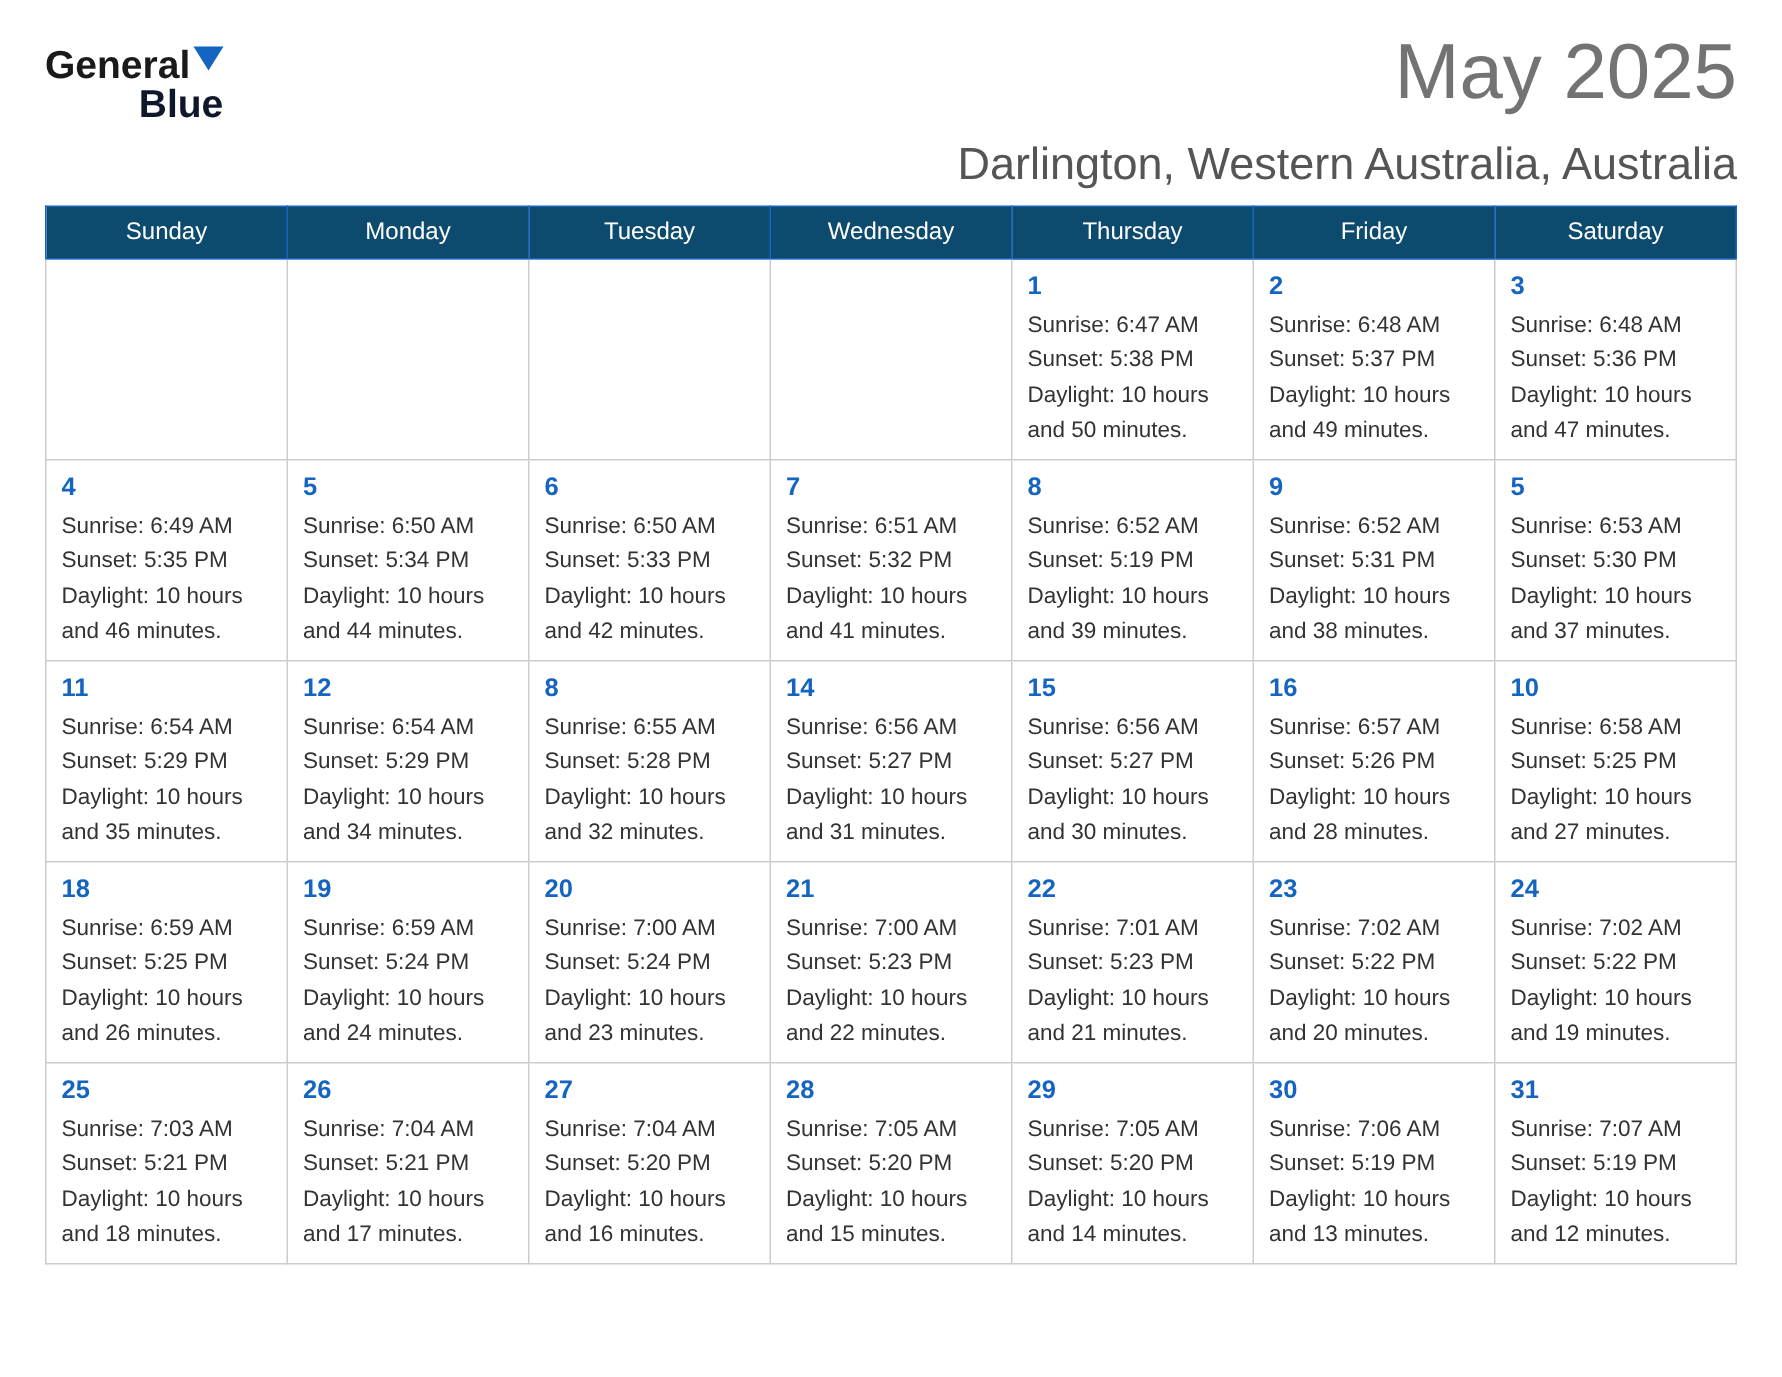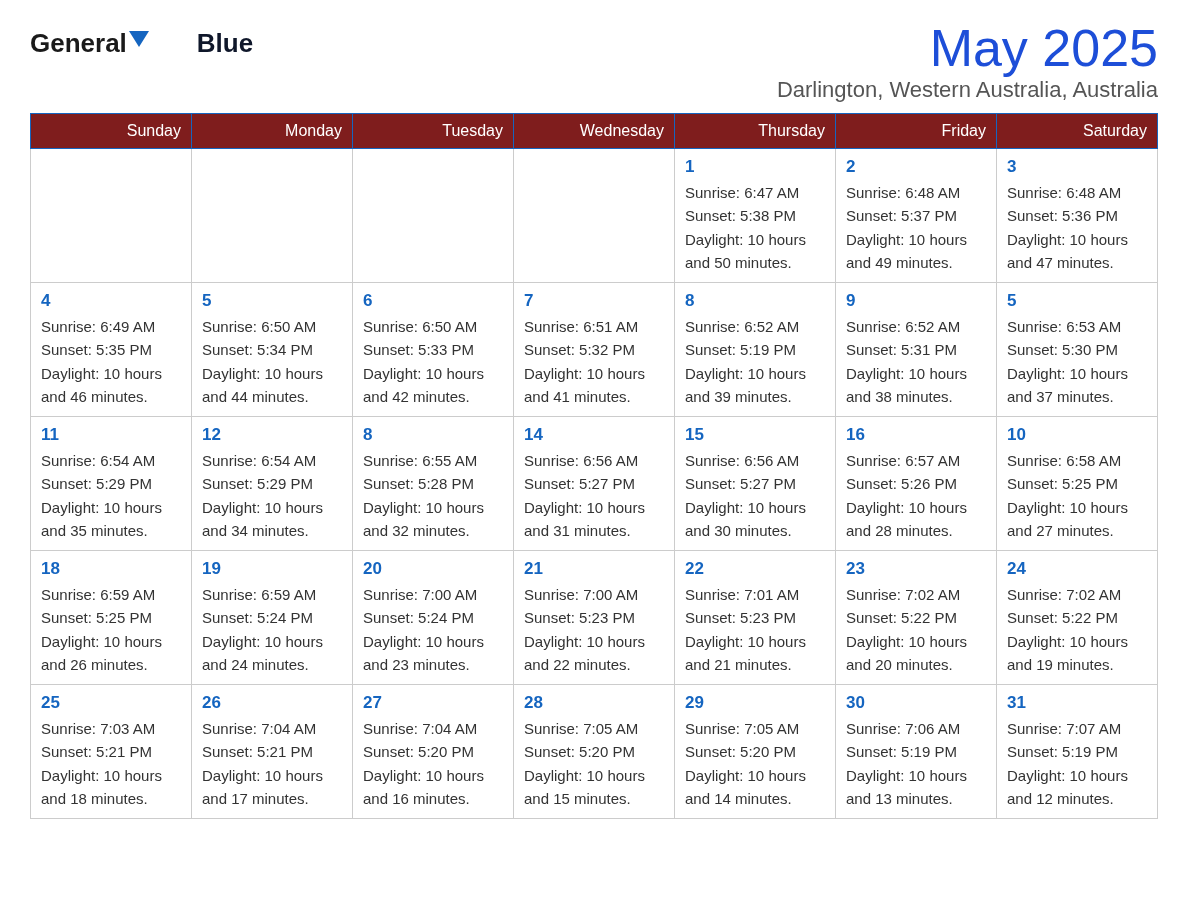--- a/index.html
+++ b/index.html
@@ -12,23 +12,23 @@
       padding: 20px 30px 30px 30px;
     }
     .header {
       display: flex;
       justify-content: space-between;
       align-items: flex-start;
       margin-bottom: 10px;
     }
     .logo {
       display: flex;
-      align-items: center;
+      flex-direction: column;
+      align-items: flex-end;
       margin-top: 10px;
-      gap: 48px;
     }
     .logo-general {
       font-size: 26px;
       font-weight: bold;
       color: #1a1a1a;
       line-height: 1;
     }
     .logo-blue {
       font-size: 26px;
       font-weight: bold;
@@ -46,38 +46,38 @@
       vertical-align: middle;
       position: relative;
       top: -4px;
     }
     .title-section {
       text-align: right;
     }
     .month-title {
       font-size: 52px;
       font-weight: normal;
-      color: #1d4ed8;
+      color: #737373;
       line-height: 1.1;
     }
     .location-title {
-      font-size: 22px;
+      font-size: 30px;
       color: #555;
-      margin-top: 0;
+      margin-top: 16px;
       text-align: center;
     }
     .calendar {
       width: 100%;
       border-collapse: collapse;
       margin-top: 8px;
     }
     .calendar th {
-      background-color: #7f1d1d;
+      background-color: #0c4a6e;
       color: #fff;
-      text-align: right;
+      text-align: center;
       padding: 8px 10px;
       font-size: 16px;
       font-weight: normal;
       border: 1px solid #1565c0;
     }
     .calendar td {
       vertical-align: top;
       padding: 8px 10px;
       border: 1px solid #ccc;
       width: 14.28%;

